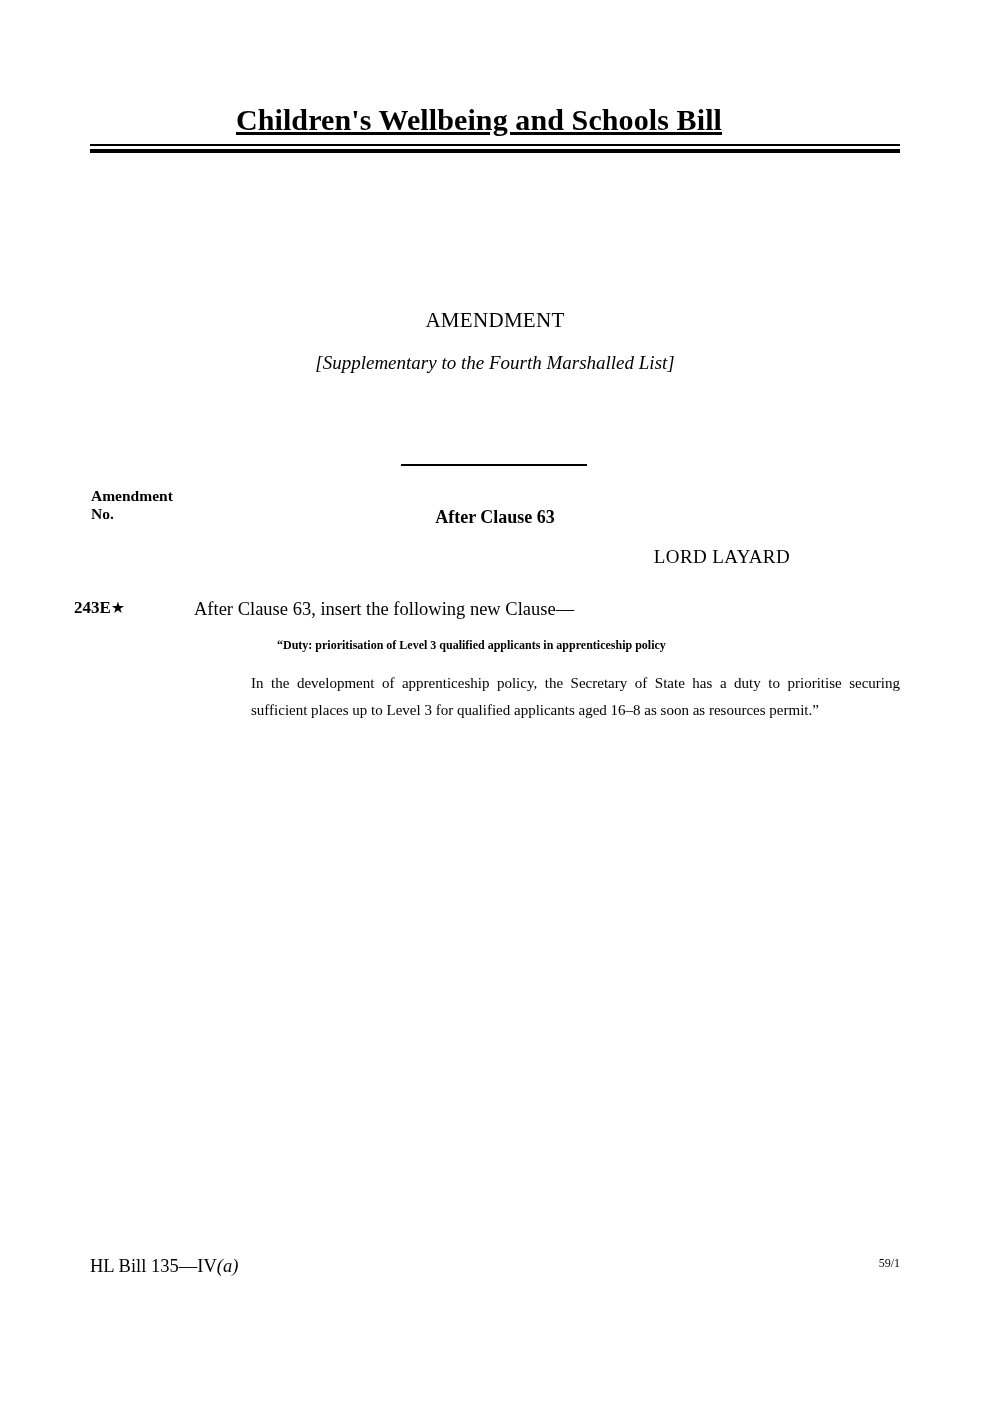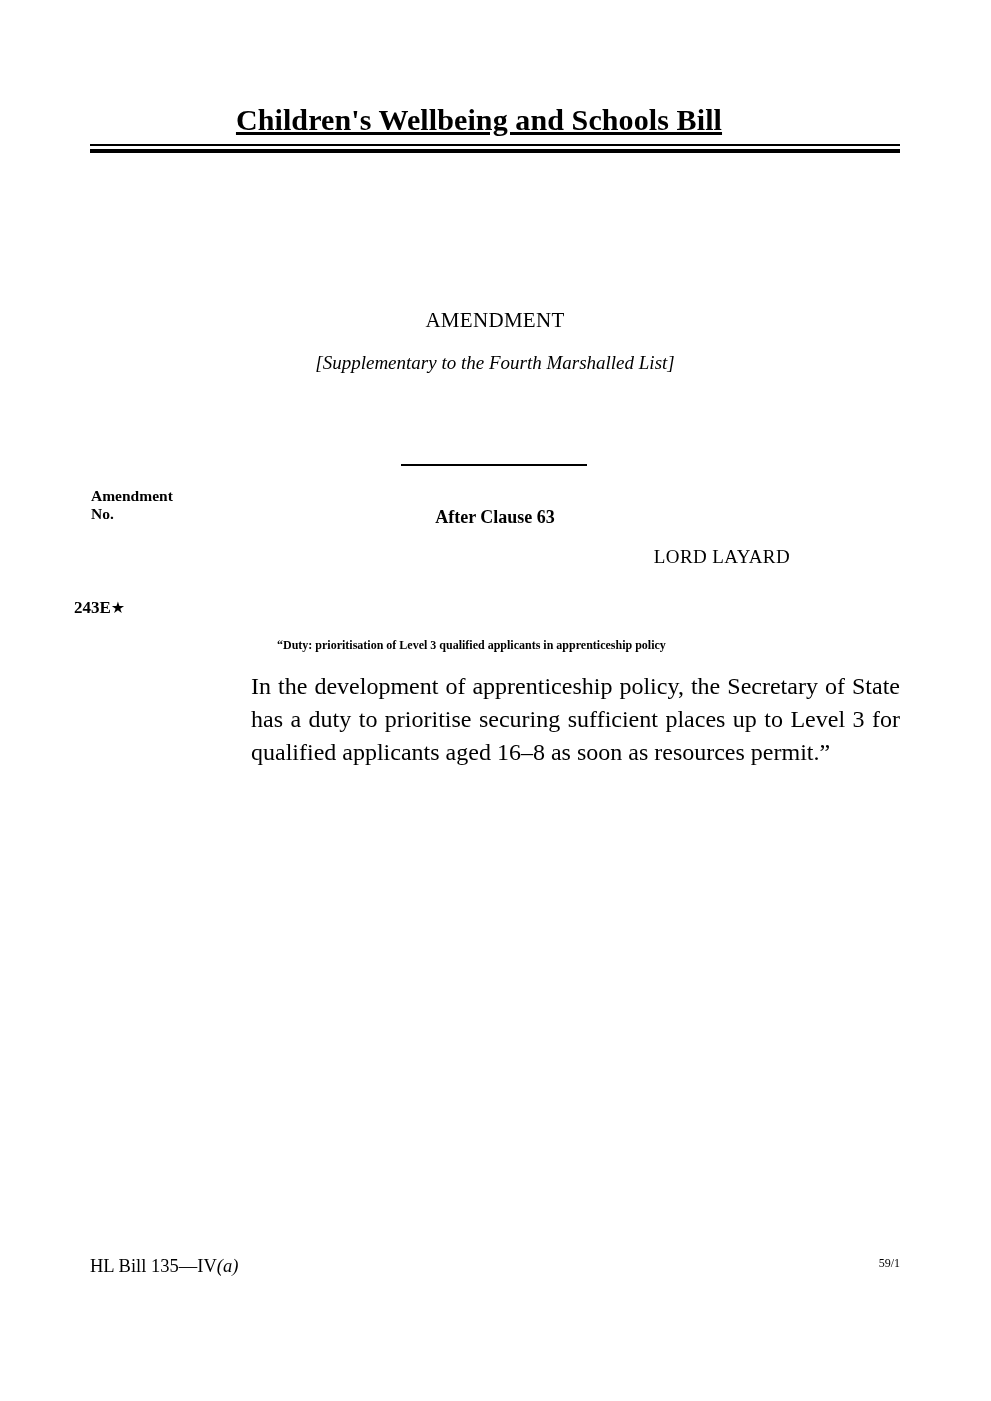--- a/index.html
+++ b/index.html
@@ -151,22 +151,22 @@
     font-weight: bold;
     line-height: 24px;
     margin-left: 37px;
   }
 
   .new-clause-body {
     position: absolute;
     left: 251px;
     top: 670px;
     width: 649px;
-    font-size: 24px;
-    line-height: 33px;
+    font-size: 15px;
+    line-height: 27px;
     text-align: justify;
     text-justify: inter-word;
   }
 
   
   .footer-left {
     position: absolute;
     left: 90px;
     top: 1256px;
     font-size: 18.5px;
@@ -205,20 +205,21 @@
     <div>Amendment</div>
     <div>No.</div>
   </div>
 
   <div class="clause-heading">After Clause 63</div>
 
   <div class="mover-name">LORD LAYARD</div>
 
   <div class="amendment-number"><span>243E</span><span class="star">★</span></div>
 
+  <div class="amendment-lead">After Clause 63, insert the following new Clause—</div>
 
   <div class="new-clause-title">“Duty: prioritisation of Level 3 qualified applicants in apprenticeship policy</div>
 
   <div class="new-clause-body">In the development of apprenticeship policy, the Secretary of State has a duty to prioritise securing sufficient places up to Level 3 for qualified applicants aged 16–8 as soon as resources permit.”</div>
 
   <div class="footer-left"><span>HL Bill 135—IV</span><span class="ital">(a)</span></div>
 
   <div class="footer-right">59/1</div>
 
 </div>

